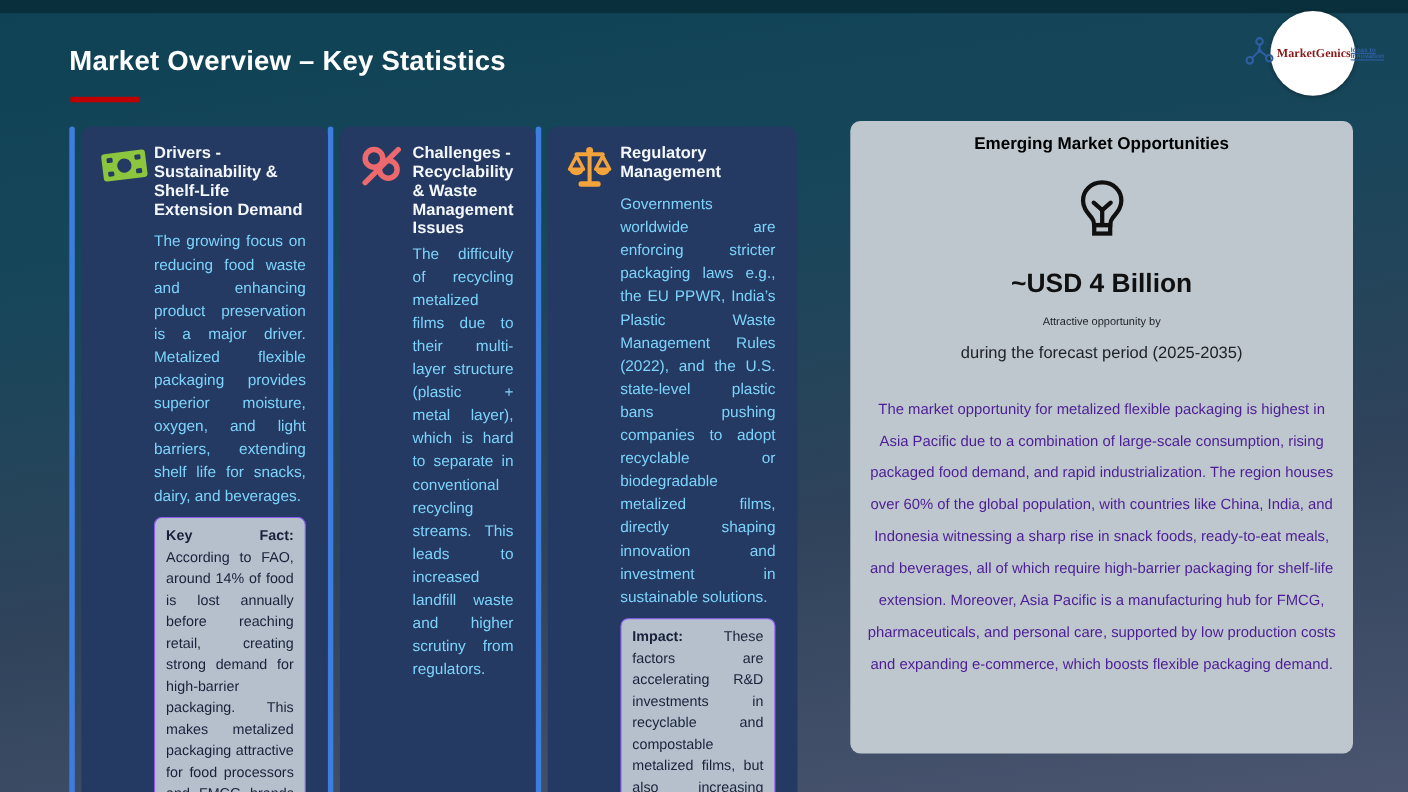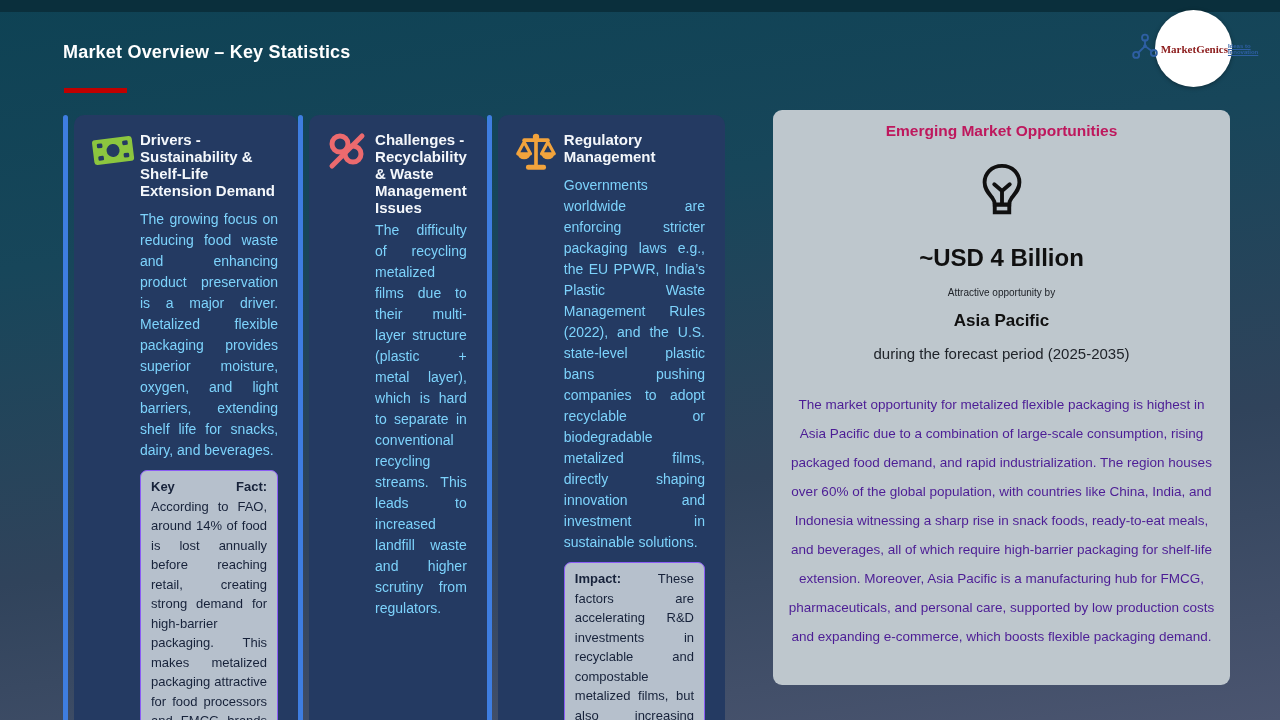--- a/index.html
+++ b/index.html
@@ -6,21 +6,21 @@
   html,body { width:1280px; height:720px; overflow:hidden; }
   body {
     font-family:"Liberation Sans", sans-serif;
     background:linear-gradient(172deg, #0E4254 0%, #17465A 30%, #30435B 65%, #4B5570 100%);
     position:relative;
     color:#fff;
   }
   .topbar { position:absolute; left:0; top:0; width:1280px; height:12px; background:#0A2F3C; }
 
   
-  .slide-title { position:absolute; left:63px; top:42px; font-size:18px; font-weight:bold; color:#ffffff; letter-spacing:.2px; }
+  .slide-title { position:absolute; left:63px; top:42px; font-size:25px; font-weight:bold; color:#ffffff; letter-spacing:.2px; }
   .title-underline { position:absolute; left:64px; top:88px; width:63px; height:5px; background:#C00000; }
 
   .logo { position:absolute; left:1155px; top:10px; width:77px; height:77px; background:#ffffff; border-radius:50%;
           display:flex; flex-direction:row; align-items:center; justify-content:center; box-shadow:0 1px 4px rgba(0,0,0,.35); }
   .logo-brand { font-family:"Liberation Serif", serif; font-weight:bold; font-size:11px; color:#8B1A1A; margin-top:1px; }
   .logo-tagline { font-size:6px; font-weight:bold; color:#2E5FA3; text-decoration:underline; margin-top:1px; }
 
   
   .cards { position:absolute; left:63px; top:115px; width:662px; display:flex; flex-direction:row; }
   .card-row { display:flex; align-items:stretch; }
@@ -32,21 +32,21 @@
   .gap1 { height:17px; flex:none; } .gap2 { height:15px; flex:none; }
   .card.c2 .card-title { margin-bottom:4px; }
 
   .callout { margin-top:9px; background:#B6C0CC; border:1px solid #8b5cf6; border-radius:7px;
              padding:6px 10px 7px 10px; color:#17223A; font-size:13px; line-height:19.5px; text-align:justify; }
   .callout-label { font-weight:bold; }
 
   
   .panel { position:absolute; left:773px; top:110px; width:457px; height:575px; background:#BEC7CD; border-radius:9px;
            color:#1B1B1B; text-align:center; padding:12px 14px 0 14px; }
-  .panel-title { font-size:15.5px; font-weight:bold; color:#be185d; }
+  .panel-title { font-size:15.5px; font-weight:bold; color:#000000; }
   .panel-bulb { margin-top:22px; height:60px; display:flex; justify-content:center; }
   .panel-value { margin-top:22px; font-size:24px; font-weight:bold; color:#101010; }
   .panel-sub { margin-top:15px; font-size:10px; color:#20242A; }
   .panel-region { margin-top:13px; font-size:17px; font-weight:bold; color:#101010; }
   .panel-period { margin-top:14px; font-size:15px; color:#20242A; }
   .panel-desc { margin-top:28px; font-size:13.5px; line-height:29px; color:#4c1d95; }
 </style>
 </head>
 <body>
 
@@ -153,16 +153,15 @@
       <g fill="none" stroke="#101010" stroke-width="4">
         <path d="M23 4 C12 4 5 12 5 21 C5 28 9 32 13 37 C14.5 39 15.5 41 15.5 44 L30.5 44 C30.5 41 31.5 39 33 37 C37 32 41 28 41 21 C41 12 34 4 23 4 Z"></path>
         <rect x="15.5" y="44" width="15" height="8"></rect>
         <path d="M15 23 L23 30 L31 23" stroke-linecap="round"></path>
         <line x1="23" y1="30" x2="23" y2="44"></line>
       </g>
     </svg>
   </div>
   <div class="panel-value">~USD 4 Billion</div>
   <div class="panel-sub">Attractive opportunity by</div>
-  <div class="panel-region">Asia Pacific</div>
   <div class="panel-period">during the forecast period (2025-2035)</div>
   <div class="panel-desc">The market opportunity for metalized flexible packaging is highest in Asia Pacific due to a combination of large-scale consumption, rising packaged food demand, and rapid industrialization. The region houses over 60% of the global population, with countries like China, India, and Indonesia witnessing a sharp rise in snack foods, ready-to-eat meals, and beverages, all of which require high-barrier packaging for shelf-life extension. Moreover, Asia Pacific is a manufacturing hub for FMCG, pharmaceuticals, and personal care, supported by low production costs and expanding e-commerce, which boosts flexible packaging demand.</div>
 </div>
 
 </body></html>

